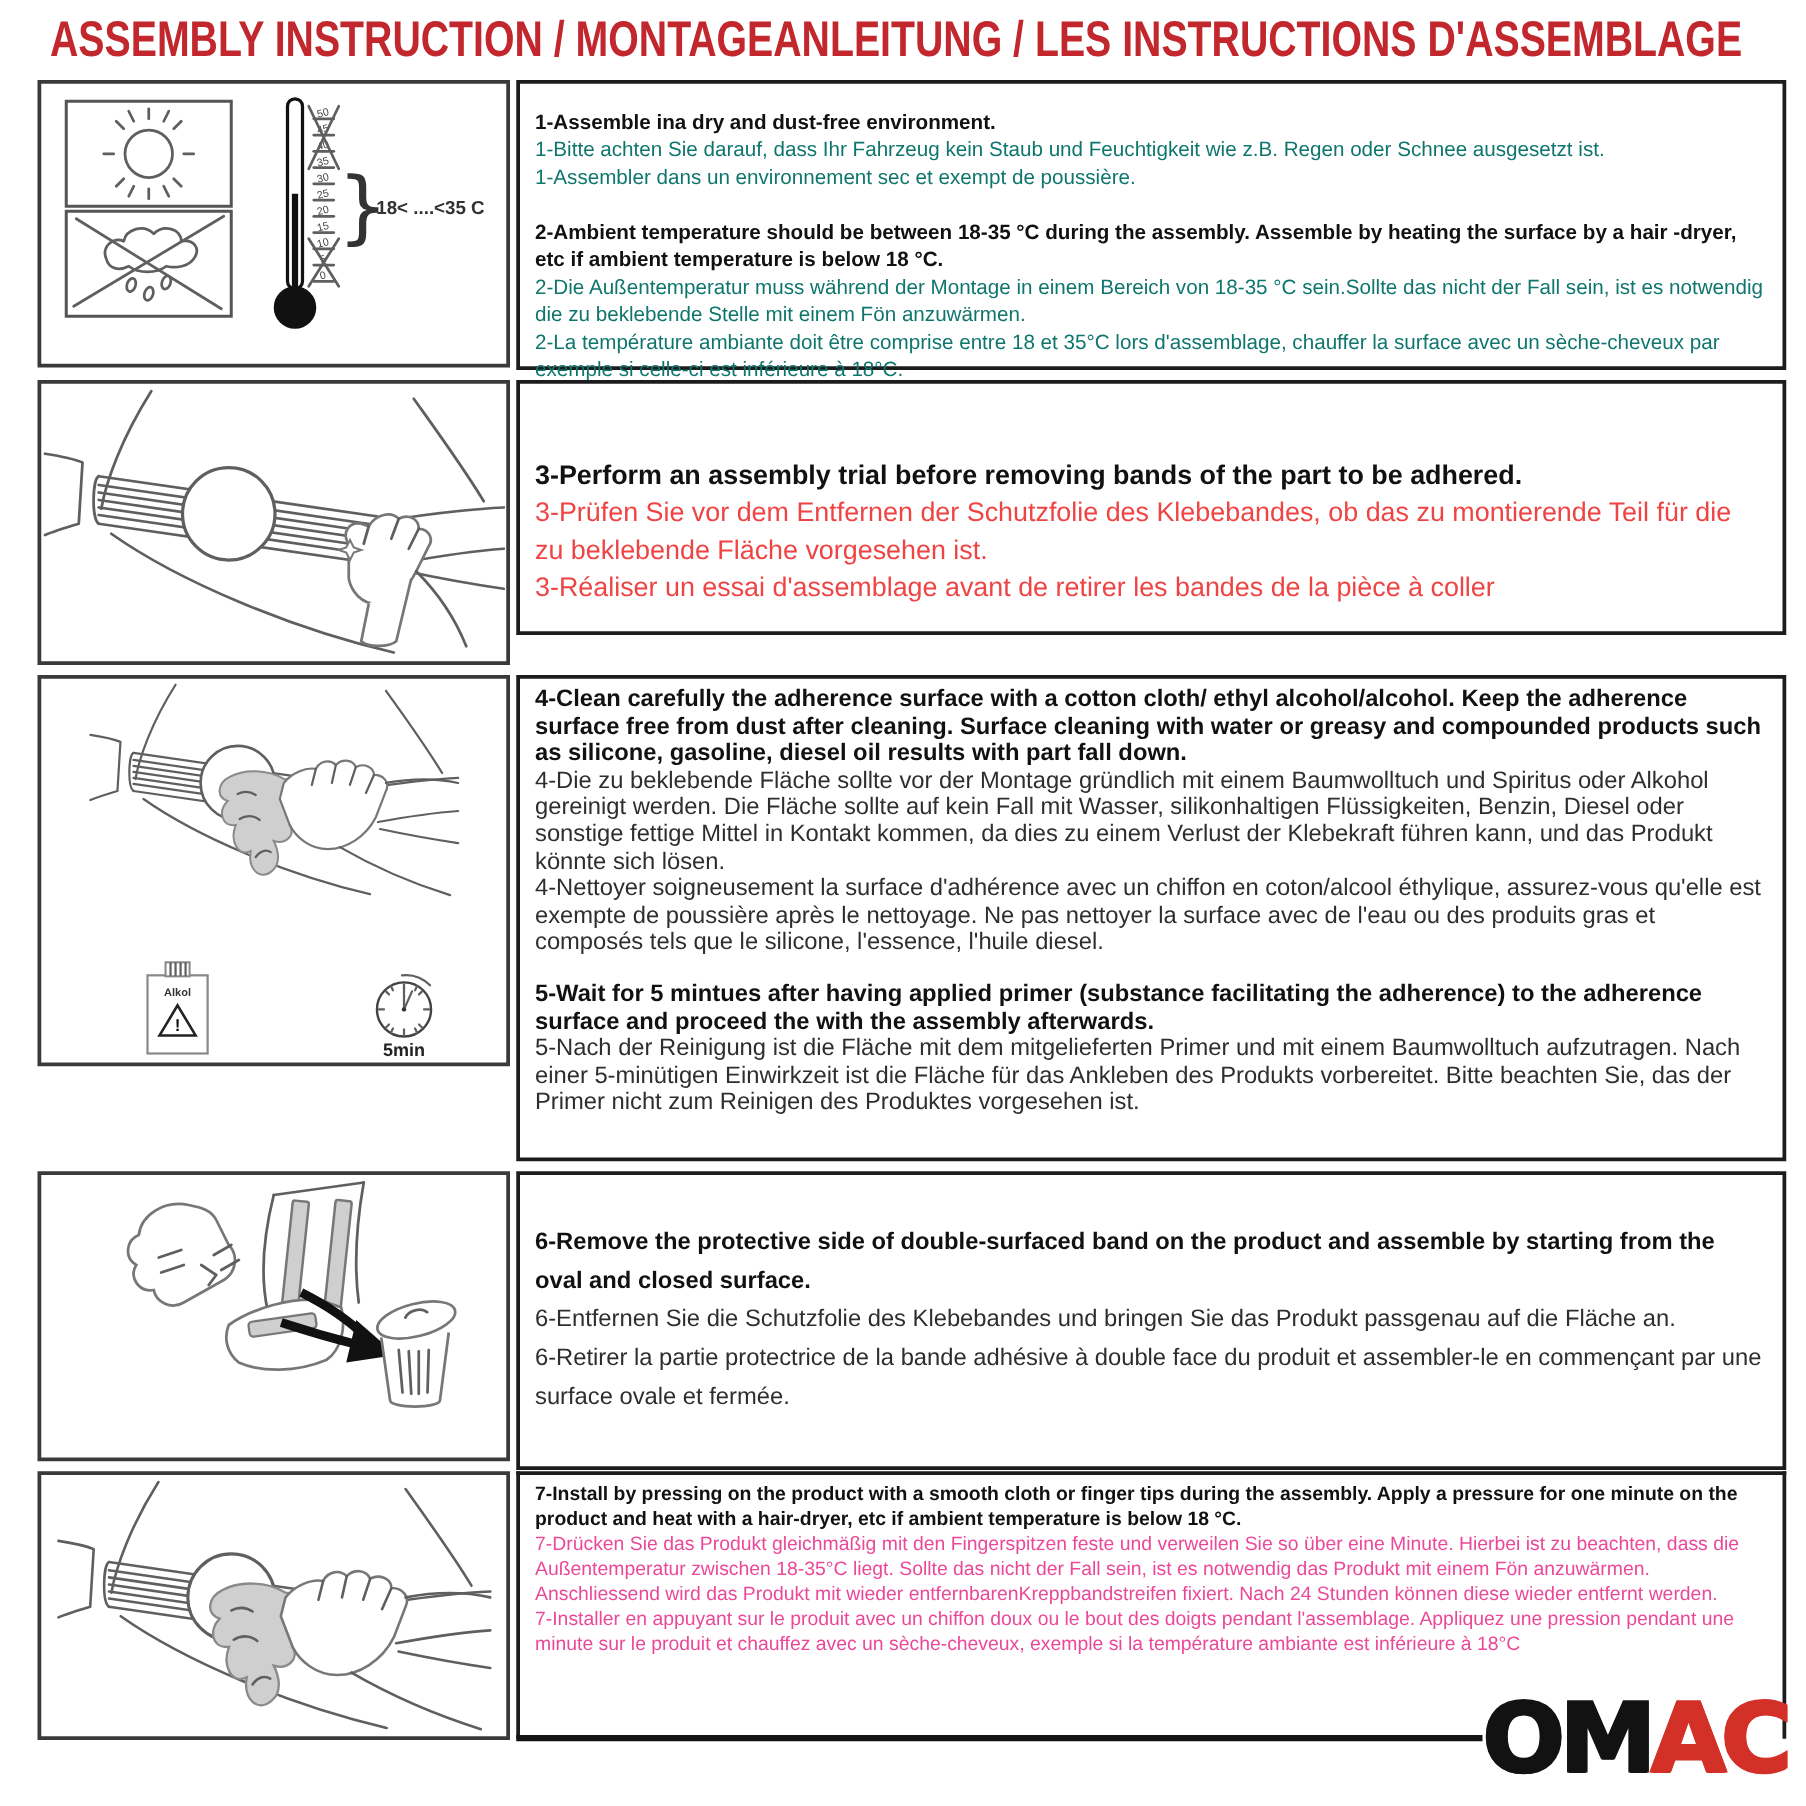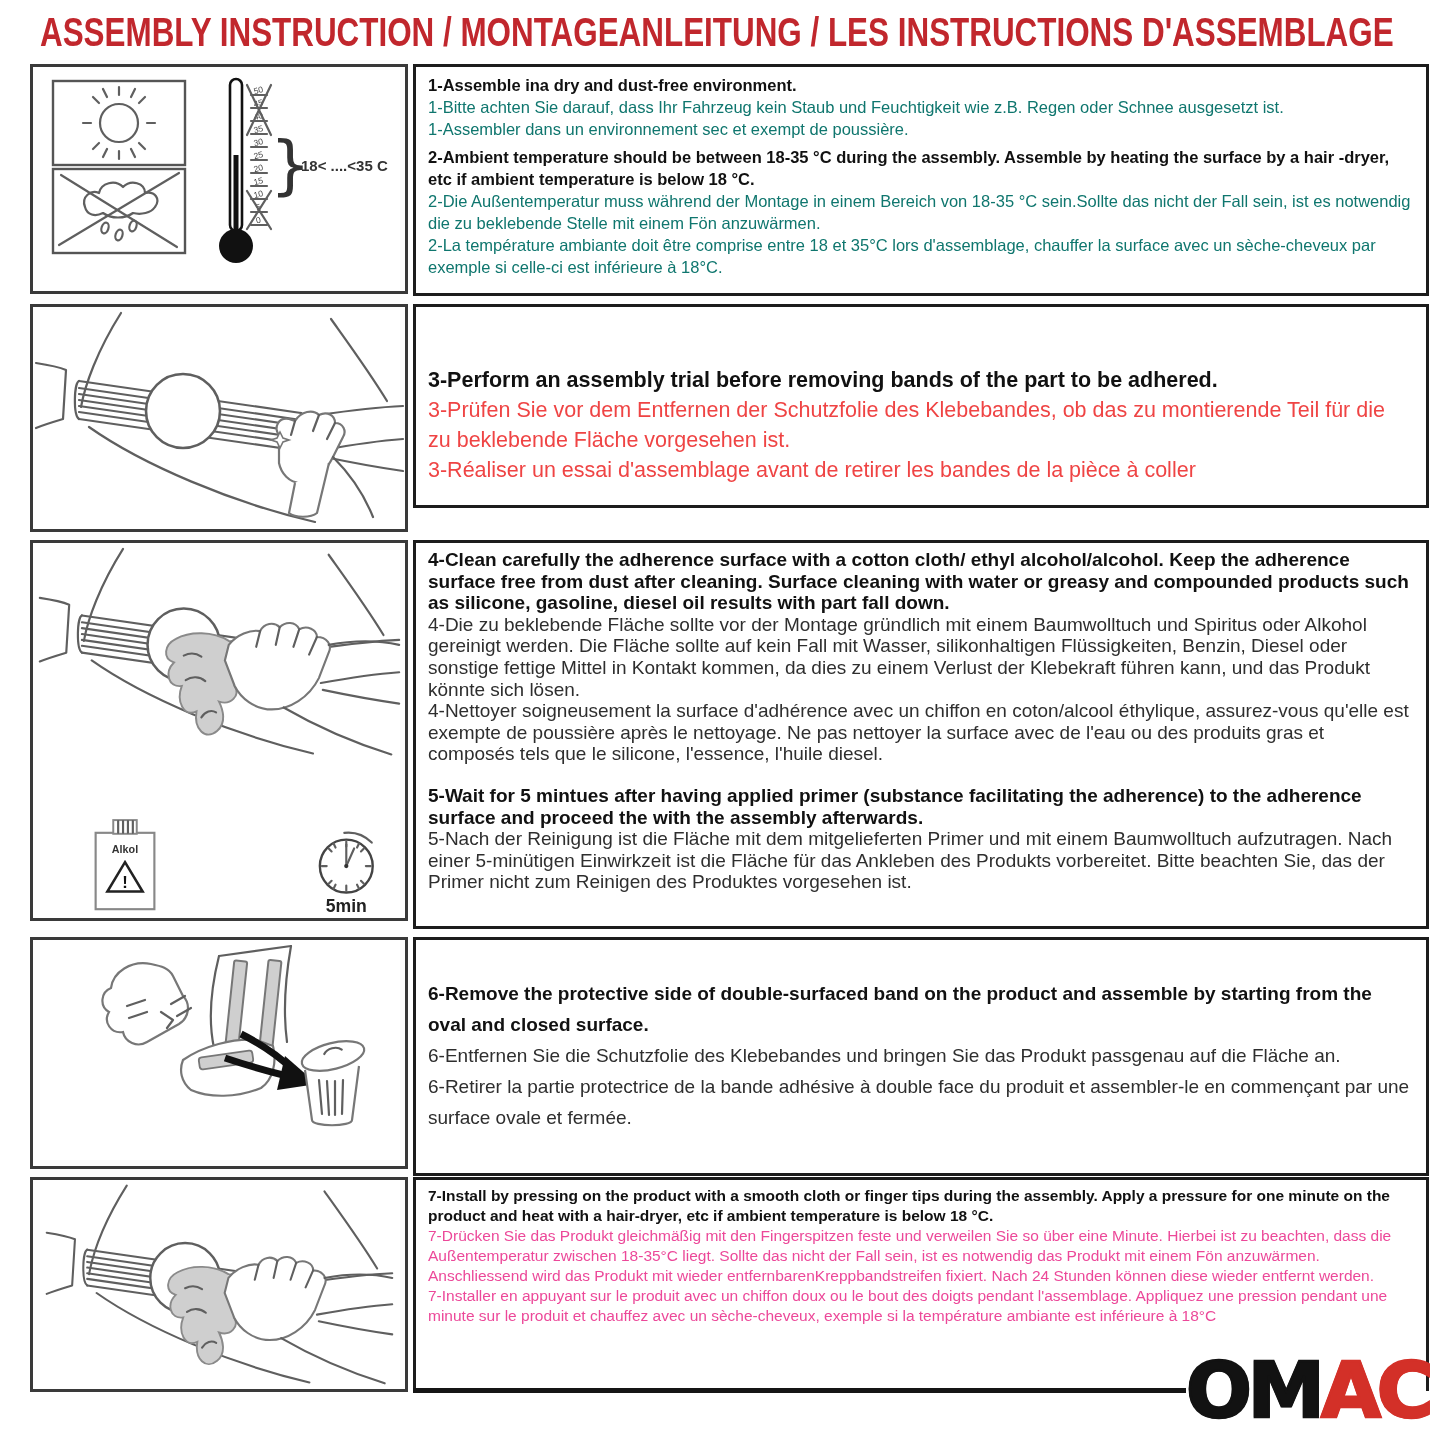--- a/index.html
+++ b/index.html
@@ -11,38 +11,38 @@
     transform:scaleX(0.785);transform-origin:left center;
     color:#C1272D;
   }
 
   .img-box{position:absolute;left:30px;width:378px;border:3.5px solid #3a3a3a;background:#fff;box-sizing:border-box;}
   .txt-box{position:absolute;left:413px;width:1016px;border:3px solid #1c1c1c;background:#fff;box-sizing:border-box;}
 
   .img-box svg{display:block;width:100%;height:100%;}
 
   #imgbox-1{top:64px;height:230px;}
-  #txtbox-1{top:64px;height:232px;padding:7px 12px 0 12px;}
+  #txtbox-1{top:64px;height:232px;padding:20px 12px 0 12px;}
   #imgbox-2{top:304px;height:228px;}
   #txtbox-2{top:304px;height:204px;padding:58px 14px 0 12px;}
-  #imgbox-3{top:540px;height:381px;}
+  #imgbox-3{top:540px;height:313px;}
   #txtbox-3{top:540px;height:389px;padding:6px 12px 0 12px;}
   #imgbox-4{top:937px;height:232px;}
   #txtbox-4{top:937px;height:239px;padding:38px 14px 0 12px;}
   #imgbox-5{top:1177px;height:215px;}
   #txtbox-5{top:1177px;height:214px;border-bottom:none;padding:6px 12px 0 12px;}
 
   .txt-box p{margin:0;}
   .t1 p{font-size:16.5px;line-height:22px;color:#0f766e;}
   .t2 p{font-size:21.5px;line-height:30px;color:#ef4444;}
   .t3 p{font-size:19px;line-height:21.6px;color:#2e2e2e;}
   .t4 p{font-size:19px;line-height:31px;color:#2e2e2e;}
   .t5 p{font-size:15.5px;line-height:20px;color:#ec4899;}
   .txt-box p.b{font-weight:700;color:#111;}
-  .txt-box p.mt{margin-top:6px;}
+  .txt-box p.mt{margin-top:22px;}
   .t3 p.mt{margin-top:20px;}
 
   .bottom-rule{position:absolute;left:413px;top:1388px;width:773px;height:5px;background:#151515;}
 
   .logo{
     position:absolute;left:1186px;top:1350px;
     font-family:"DejaVu Sans","Liberation Sans",sans-serif;
     font-weight:700;font-size:76px;line-height:82px;letter-spacing:-4px;
     transform:scaleX(1.02);transform-origin:left center;white-space:nowrap;
   }

